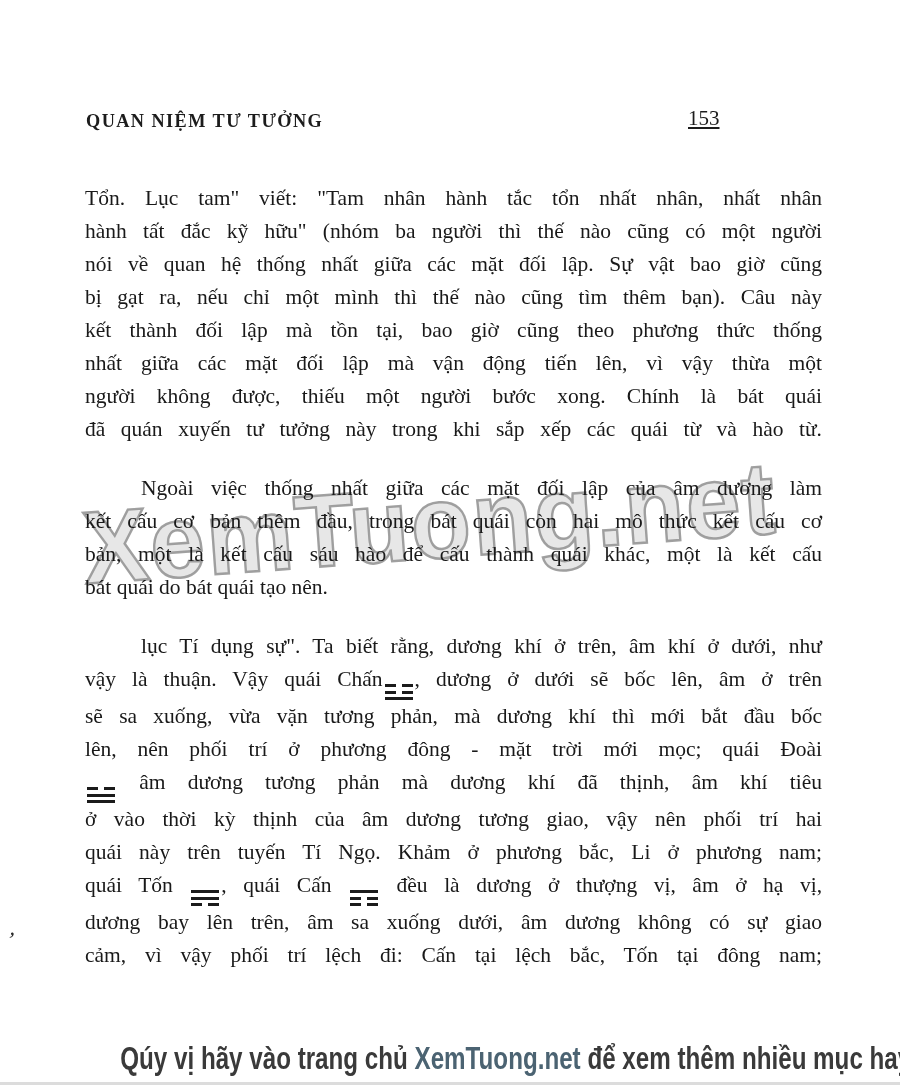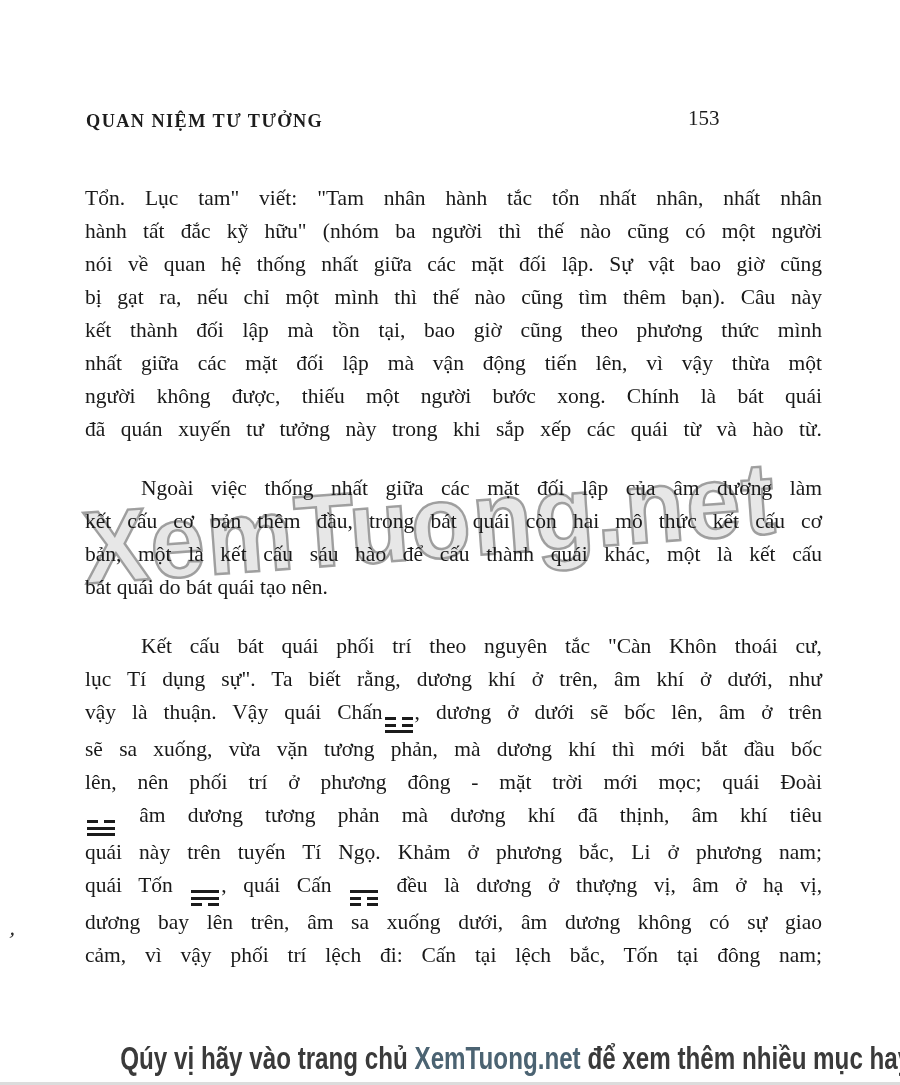--- a/index.html
+++ b/index.html
@@ -14,21 +14,21 @@
   .running-head{
     position:absolute;left:86px;top:110px;
     font-family:"Liberation Serif",serif;
     font-size:19px;letter-spacing:1.5px;color:#1c1c1c;
     font-weight:600;transform:scaleX(0.96);transform-origin:left center;
     white-space:nowrap;
   }
   .page-number{
     position:absolute;left:688px;top:106px;
     font-family:"Liberation Serif",serif;
-    font-size:21px;color:#1c1c1c;
+    font-size:21px;color:#1c1c1c;text-decoration:underline;
   }
 
   
   .watermark{
     position:absolute;left:62px;top:462px;width:800px;
     font-family:"Liberation Sans",sans-serif;
     font-weight:700;font-size:103px;letter-spacing:2px;
     color:rgba(255,255,255,0.55);
     -webkit-text-stroke:2.5px rgba(145,145,145,0.85);
     text-shadow:0 0 1px rgba(150,150,150,0.5);
@@ -96,46 +96,46 @@
   <div class="page-number">153</div>
 
   <div class="watermark">XemTuong.net</div>
 
   <div class="body-text">
       <div class="para">
         <div class="line">Tổn. Lục tam" viết: "Tam nhân hành tắc tổn nhất nhân, nhất nhân</div>
         <div class="line">hành tất đắc kỹ hữu" (nhóm ba người thì thế nào cũng có một người</div>
         <div class="line">nói về quan hệ thống nhất giữa các mặt đối lập. Sự vật bao giờ cũng</div>
         <div class="line">bị gạt ra, nếu chỉ một mình thì thế nào cũng tìm thêm bạn). Câu này</div>
-        <div class="line">kết thành đối lập mà tồn tại, bao giờ cũng theo phương thức mình</div>
+        <div class="line">kết thành đối lập mà tồn tại, bao giờ cũng theo phương thức thống</div>
         <div class="line">nhất giữa các mặt đối lập mà vận động tiến lên, vì vậy thừa một</div>
         <div class="line">người không được, thiếu một người bước xong. Chính là bát quái</div>
         <div class="line">đã quán xuyến tư tưởng này trong khi sắp xếp các quái từ và hào từ.</div>
       </div>
       <div class="para indent">
         <div class="line">Ngoài việc thống nhất giữa các mặt đối lập của âm dương làm</div>
         <div class="line">kết cấu cơ bản thêm đầu, trong bát quái còn hai mô thức kết cấu cơ</div>
         <div class="line">bản, một là kết cấu sáu hào để cấu thành quái khác, một là kết cấu</div>
         <div class="line short">bát quái do bát quái tạo nên.</div>
       </div>
       <div class="para indent">
-        <div class="line">Kết cấu bát quái phối trí theo nguyên tắc "Càn Khôn thoái cư,</div>
         <div class="line">lục Tí dụng sự". Ta biết rằng, dương khí ở trên, âm khí ở dưới, như</div>
         <div class="line">vậy là thuận. Vậy quái Chấn<span class="trigram">
             <span class="bar broken"></span>
             <span class="bar broken"></span>
             <span class="bar solid"></span>
           </span>, dương ở dưới sẽ bốc lên, âm ở trên</div>
         <div class="line">sẽ sa xuống, vừa vặn tương phản, mà dương khí thì mới bắt đầu bốc</div>
         <div class="line">lên, nên phối trí ở phương đông - mặt trời mới mọc; quái Đoài</div>
         <div class="line"><span class="trigram">
             <span class="bar broken"></span>
             <span class="bar solid"></span>
             <span class="bar solid"></span>
           </span> âm dương tương phản mà dương khí đã thịnh, âm khí tiêu</div>
+        <div class="line">ở vào thời kỳ thịnh của âm dương tương giao, vậy nên phối trí hai</div>
         <div class="line">quái này trên tuyến Tí Ngọ. Khảm ở phương bắc, Li ở phương nam;</div>
         <div class="line">quái Tốn <span class="trigram">
             <span class="bar solid"></span>
             <span class="bar solid"></span>
             <span class="bar broken"></span>
           </span>, quái Cấn <span class="trigram">
             <span class="bar solid"></span>
             <span class="bar broken"></span>
             <span class="bar broken"></span>
           </span> đều là dương ở thượng vị, âm ở hạ vị,</div>

